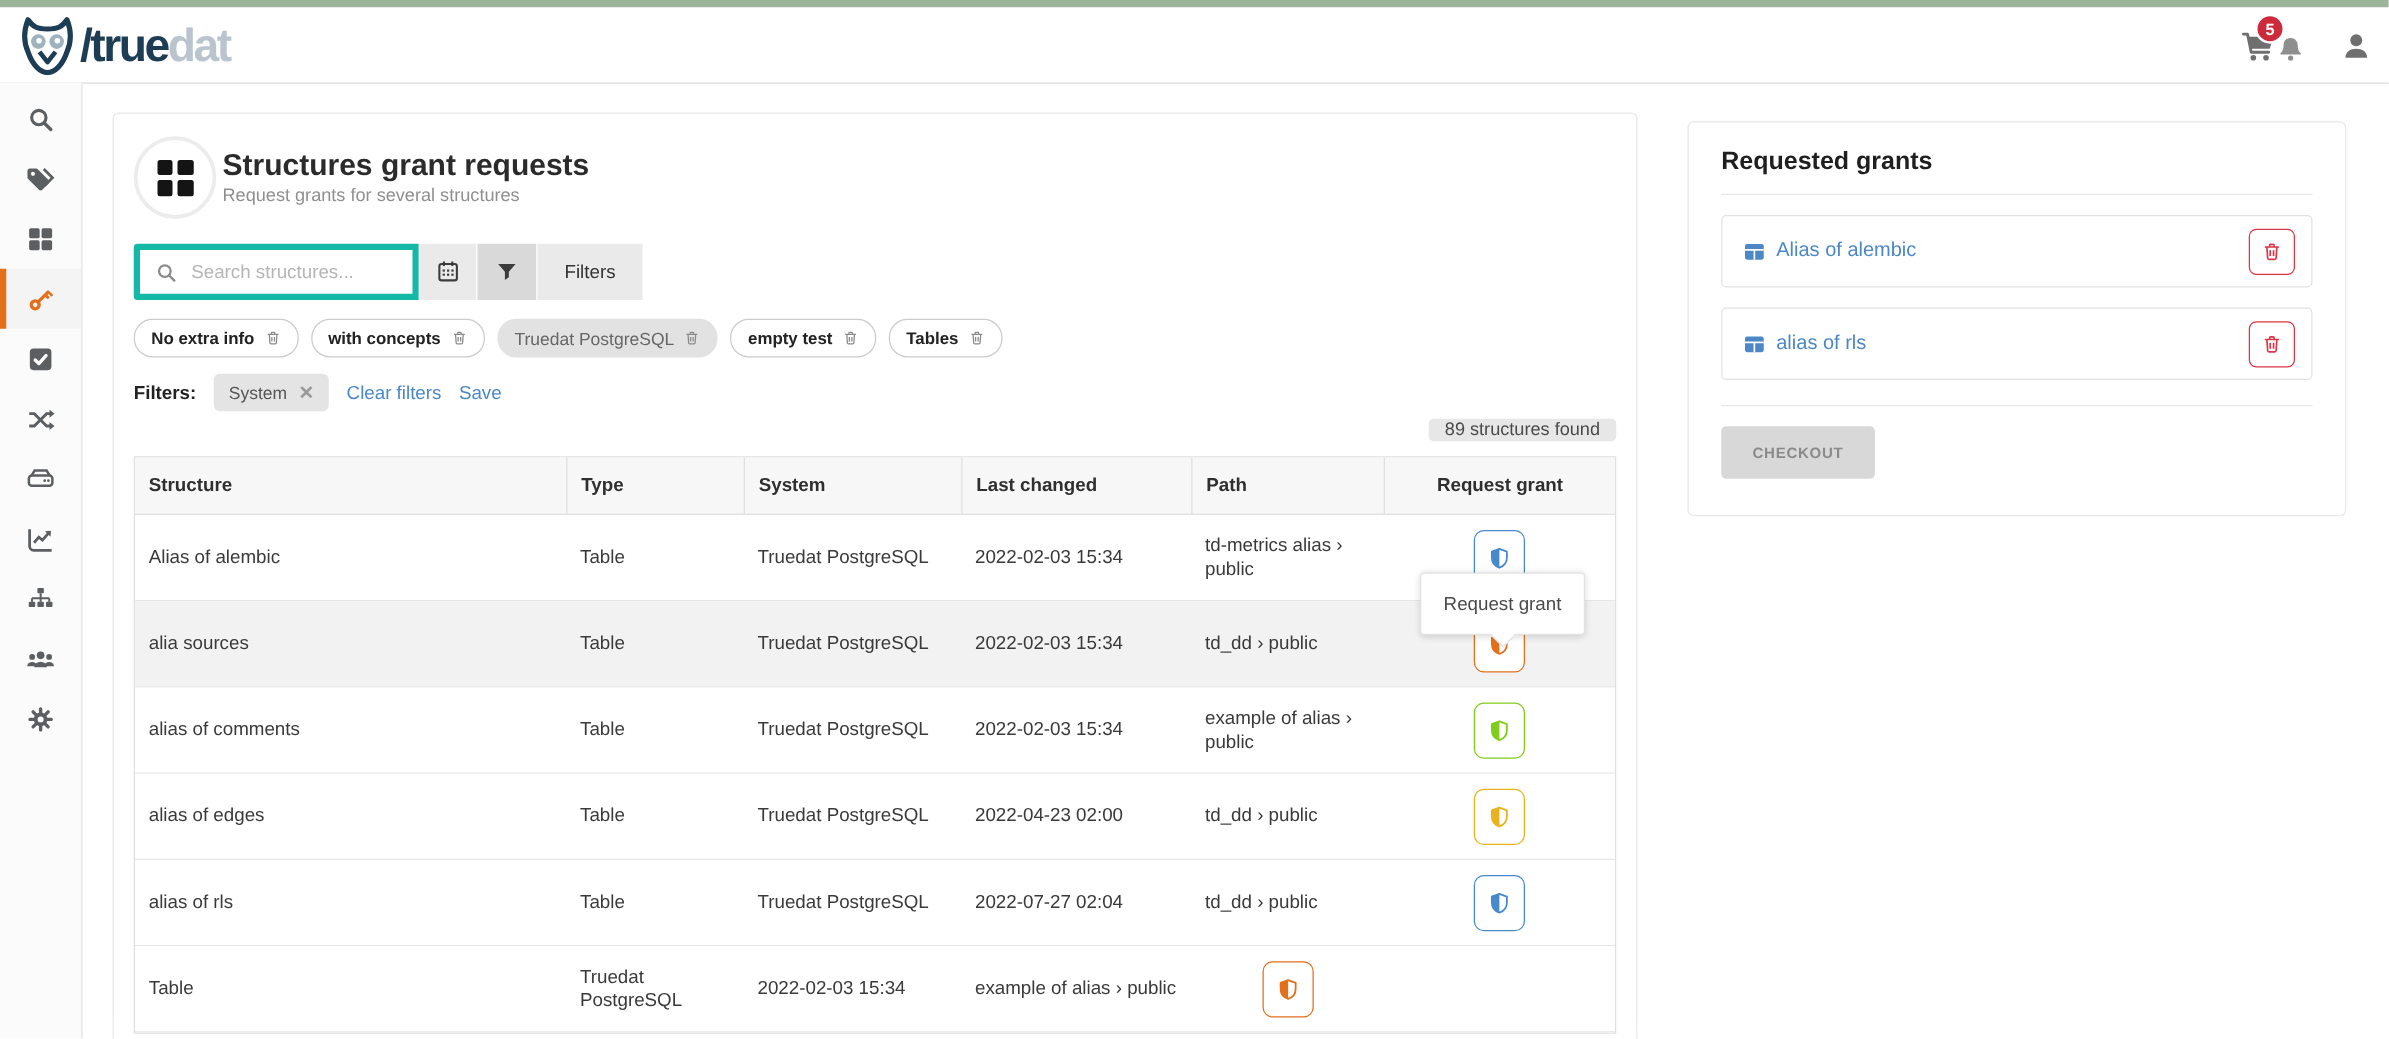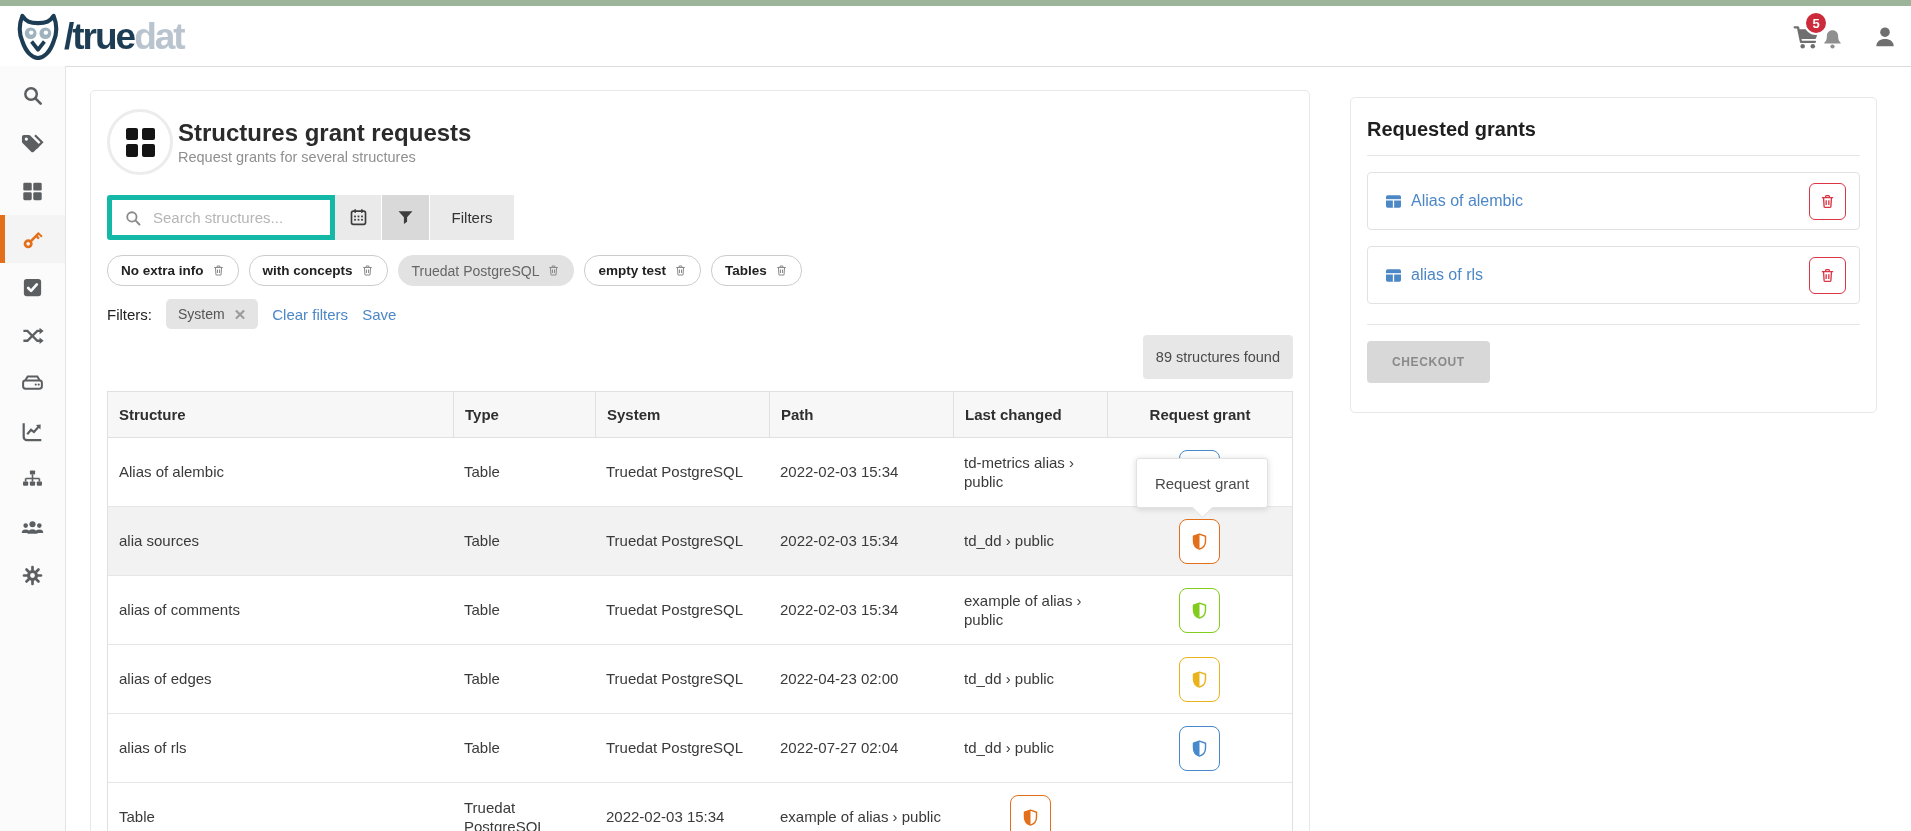--- a/index.html
+++ b/index.html
@@ -51,28 +51,28 @@
   .btn-funnel{width:47px;background:#d9d9d9;margin-left:1px;color:#3c3c3c;}
   .btn-filters{width:84px;background:#eaeaea;margin-left:1px;font-size:15px;color:#333;}
 
   .chips{margin-top:15px;display:flex;gap:10px;}
   .chip{height:29px;border:1px solid #ccc;border-radius:15px;background:#fff;display:flex;align-items:center;
         padding:0 13px;gap:8px;font-size:13.5px;font-weight:bold;color:#222;cursor:pointer;}
   .chip.active{background:#e2e2e2;border-color:#e2e2e2;color:#666;font-weight:normal;font-size:14px;}
   .chip-trash{color:#8a8a8a;display:flex;}
 
   .filters-row{margin-top:13px;display:flex;align-items:center;gap:14px;font-size:15px;}
-  .filters-label{font-weight:normal;color:#222;}
+  .filters-label{font-weight:bold;color:#222;}
   .applied-chip{background:#e4e4e4;border-radius:5px;height:30px;padding:0 12px;display:flex;align-items:center;
                 gap:9px;font-size:14px;color:#555;}
   .applied-x{color:#9a9a9a;font-size:15px;font-weight:bold;cursor:pointer;line-height:1;}
   .link{color:#4c87c6;cursor:pointer;}
 
   .results-row{display:flex;justify-content:flex-end;margin-top:6px;}
-  .results-badge{background:#e7e7e7;border-radius:4px;padding:14px 13px;font-size:14.5px;color:#4a4a4a;}
+  .results-badge{background:#e7e7e7;border-radius:4px;padding:1px 13px;font-size:14.5px;color:#4a4a4a;}
 
   .gtable{margin-top:12px;border:1px solid #e0e0e0;}
   .t-head{display:grid;grid-template-columns:345px 142px 174px 184px 154px 185px;background:#f7f7f7;
           border-bottom:1px solid #e0e0e0;}
   .th{padding:14px 11px;font-size:15px;font-weight:bold;color:#2f2f2f;border-left:1px solid #e0e0e0;}
   .th:first-child{border-left:none;}
   .th-center{text-align:center;}
   .t-row{display:grid;grid-template-columns:345px 142px 174px 184px 154px 185px;min-height:68px;
          align-items:center;border-bottom:1px solid #e6e6e6;font-size:15px;color:#3a3a3a;background:#fff;}
   .t-row.hover{background:#f2f2f2;}
@@ -83,21 +83,21 @@
 
   
   .tooltip{position:absolute;left:1136px;top:458px;width:130px;height:48px;background:#fff;
            border:1px solid #e2e2e2;border-radius:3px;box-shadow:0 1px 6px rgba(0,0,0,.15);
            display:flex;align-items:center;justify-content:center;font-size:15px;color:#4a4a4a;z-index:30;}
   .tooltip::after{content:"";position:absolute;left:50%;bottom:-8px;margin-left:-7px;width:14px;height:14px;
            background:#fff;border-right:1px solid #e2e2e2;border-bottom:1px solid #e2e2e2;transform:rotate(45deg);}
 
   
   .right-card{position:absolute;left:1350px;top:97px;width:527px;height:316px;background:#fff;
-              border:1px solid #e8e8e8;border-radius:5px;padding:20px 16px;box-sizing:border-box;}
+              border:1px solid #e8e8e8;border-radius:5px;padding:20px 26px;box-sizing:border-box;}
   .rg-title{font-size:20px;font-weight:bold;color:#1f1f1f;}
   .rg-divider{border-bottom:1px solid #e6e6e6;margin-top:14px;}
   .grant-item{border:1px solid #e2e2e2;border-radius:4px;height:58px;margin-top:16px;display:flex;
               align-items:center;padding:0 13px 0 17px;box-sizing:border-box;}
   .gi-link{display:flex;align-items:center;gap:9px;color:#4c87c6;font-size:16px;flex:1;cursor:pointer;}
   .gi-trash{width:37px;height:37px;border:1px solid currentColor;border-radius:6px;background:#fff;
             display:flex;align-items:center;justify-content:center;cursor:pointer;padding:0;}
   .checkout-btn{margin-top:16px;background:#d8d8d8;color:#8a8a8a;border:none;border-radius:4px;font-size:12px;
             font-weight:bold;letter-spacing:.6px;padding:14px 25px;cursor:pointer;font-family:inherit;}
 </style>
@@ -366,22 +366,22 @@
 
   <div class="results-row">
     <span class="results-badge">89 structures found</span>
   </div>
 
   <div class="gtable">
     <div class="t-head">
       <div class="th">Structure</div>
       <div class="th">Type</div>
       <div class="th">System</div>
+      <div class="th">Last changed</div>
       <div class="th">Path</div>
-      <div class="th">Last changed</div>
       <div class="th th-center">Request grant</div>
     </div>
     <div id="rows">
         <div class="t-row">
     <div class="td td-structure">Alias of alembic</div>
     <div class="td td-type">Table</div>
     <div class="td td-system">Truedat PostgreSQL</div>
     <div class="td td-last">2022-02-03 15:34</div>
     <div class="td td-path">td-metrics alias › public</div>
     <div class="td-grant">

